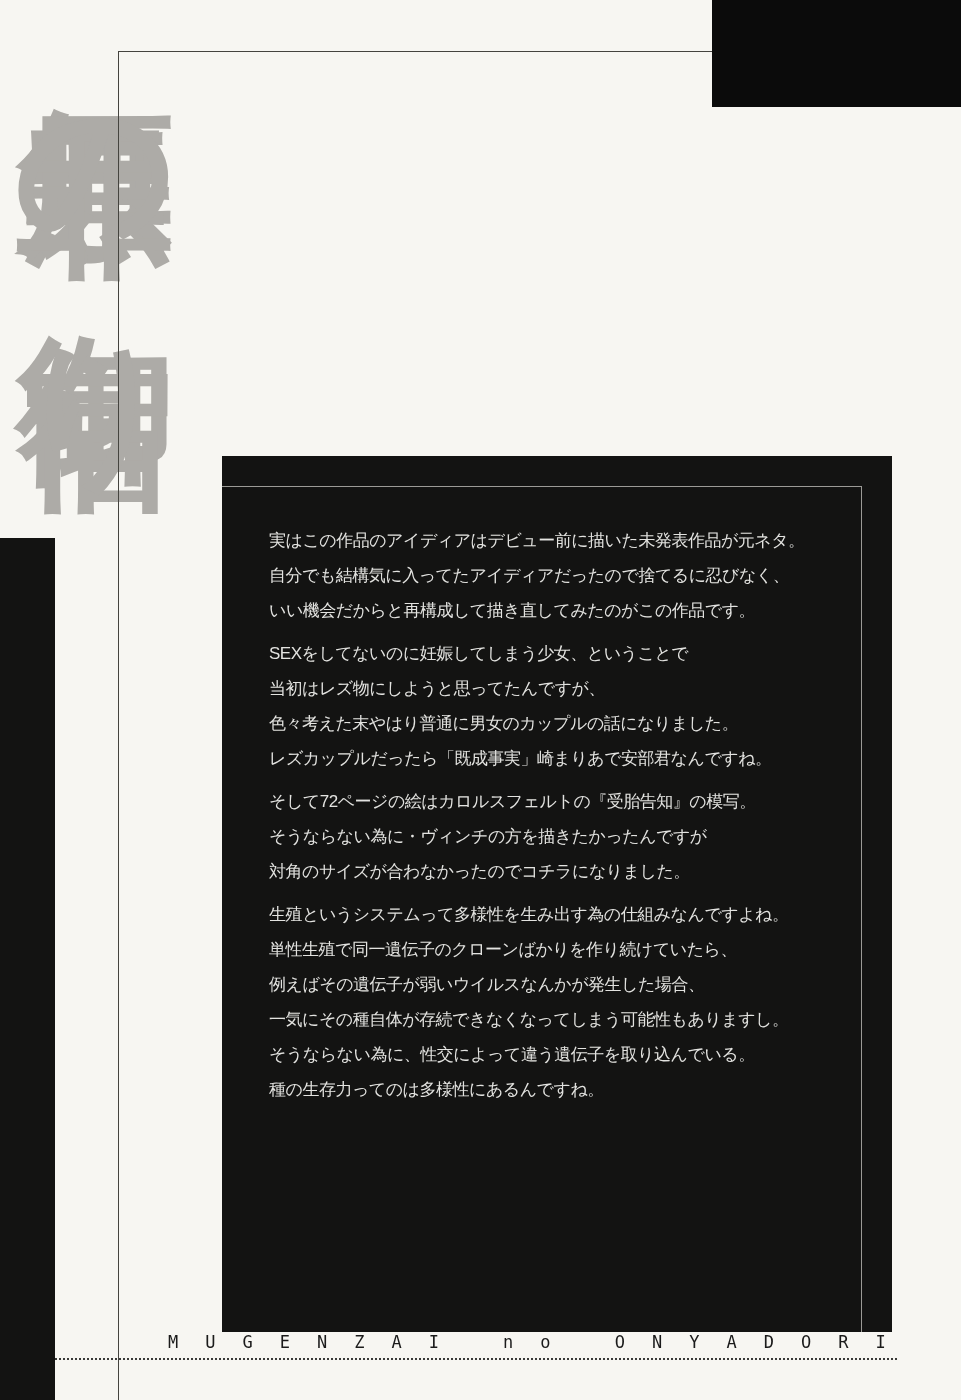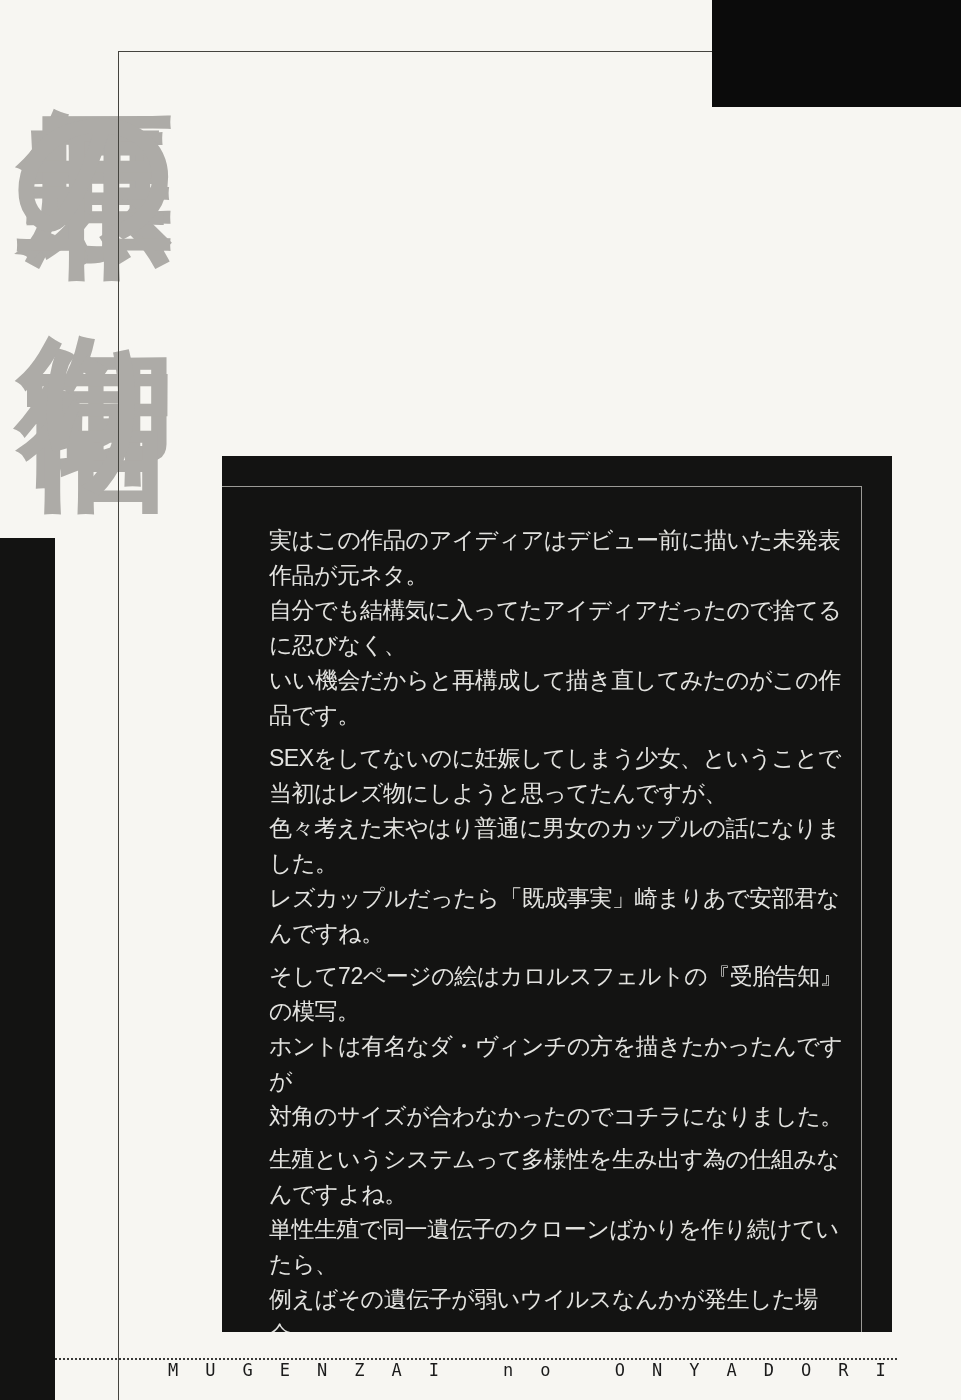--- a/index.html
+++ b/index.html
@@ -87,31 +87,31 @@
     right:30px; top:30px; bottom:0;
     width:1px;
     background:#9b9a96;
   }
   .afterword-text {
     position:absolute;
     left:47px; right:40px; top:67px;
   }
   .afterword-text p {
     margin:0 0 8px 0;
-    font-size:23px;
+    font-size:17px;
     line-height:35px;
     letter-spacing:-0.5px;
     color:#e3e3e0;
     white-space:pre-line;
   }
 
   
   .footer-romaji {
     position:absolute;
-    left:136px; top:1360px;
+    left:136px; top:1332px;
     font-family:"DejaVu Sans Mono", monospace;
     font-size:17px;
     letter-spacing:27px;
     color:#1b1b1b;
     white-space:nowrap;
     z-index:3;
     padding-left:32px;
   }
   .footer-dotted-rule {
     position:absolute;
@@ -140,21 +140,21 @@
     <div class="inner-border-right"></div>
     <div class="afterword-text">
       <p>実はこの作品のアイディアはデビュー前に描いた未発表作品が元ネタ。
 自分でも結構気に入ってたアイディアだったので捨てるに忍びなく、
 いい機会だからと再構成して描き直してみたのがこの作品です。</p>
       <p>SEXをしてないのに妊娠してしまう少女、ということで
 当初はレズ物にしようと思ってたんですが、
 色々考えた末やはり普通に男女のカップルの話になりました。
 レズカップルだったら「既成事実」崎まりあで安部君なんですね。</p>
       <p>そして72ページの絵はカロルスフェルトの『受胎告知』の模写。
-ホントは有名なダ・ヴィンチの方を描きたかったんですが
+そうならない為に・ヴィンチの方を描きたかったんですが
 対角のサイズが合わなかったのでコチラになりました。</p>
       <p>生殖というシステムって多様性を生み出す為の仕組みなんですよね。
 単性生殖で同一遺伝子のクローンばかりを作り続けていたら、
 例えばその遺伝子が弱いウイルスなんかが発生した場合、
 一気にその種自体が存続できなくなってしまう可能性もありますし。
 そうならない為に、性交によって違う遺伝子を取り込んでいる。
 種の生存力ってのは多様性にあるんですね。</p>
     </div>
   </div>
 

